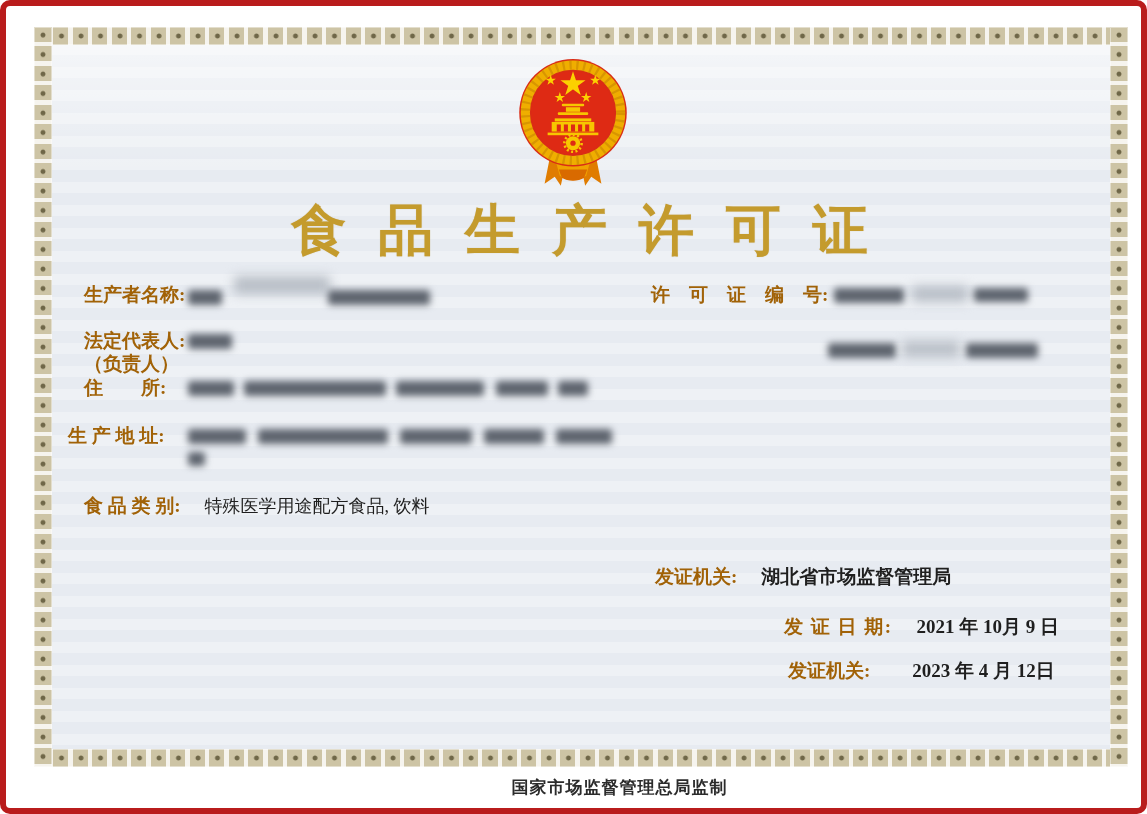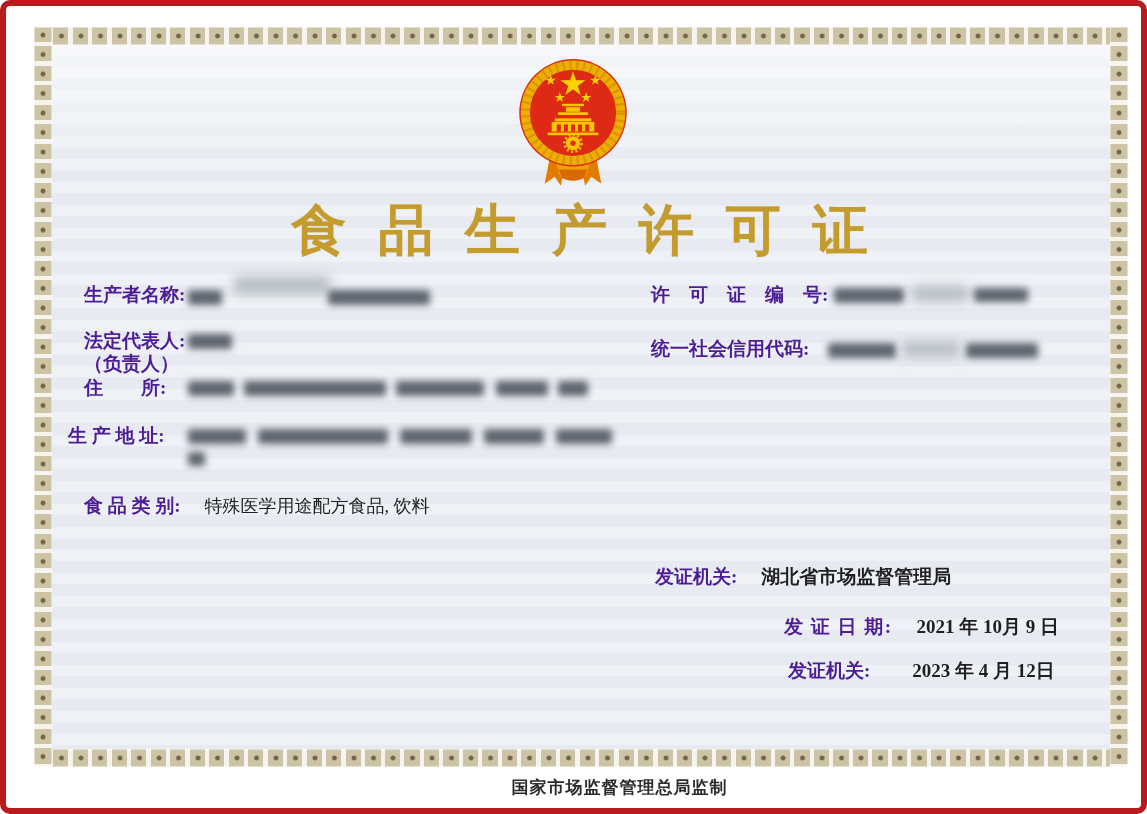--- a/index.html
+++ b/index.html
@@ -47,21 +47,21 @@
 
   .title {
     position:absolute; left:0; top:188px; width:1147px;
     text-align:center; font-size:55px; font-weight:bold;
     color:#c49b2d; letter-spacing:0.58em; text-indent:0.58em;
     text-shadow:0 0 1px rgba(160,120,20,0.35);
     white-space:nowrap;
   }
 
   .row { position:absolute; white-space:nowrap; color:#1c1c1c; }
-  .lab { font-weight:bold; font-size:19px; color:#4c1d95;margin-top:19px; }
+  .lab { font-weight:bold; font-size:19px; color:#a16207;margin-top:19px; }
   .lab.sp { letter-spacing:1.5px; }
   .val { font-size:19px; color:#1f1f1f;padding-left:20px; }
   .val.bold { font-weight:bold; }
 
   .blob { position:absolute; background:#5e646e; border-radius:3px; filter:blur(3.5px); }
   .blob.light { background:#b9bfc7; filter:blur(5.5px); }
 
   .footer {
     position:absolute; left:0; top:770px; width:1147px;
     text-align:center; font-size:17px; font-weight:bold; color:#2b2b2b;
@@ -164,23 +164,20 @@
     <span class="val" style="font-size:18px">特殊医学用途配方食品, 饮料</span>
   </div>
 
   <div class="row" style="left:645px; top:276px">
     <span class="lab">许　可　证　编　号:</span>
   </div>
   <div class="blob" style="left:828px; top:282px; width:70px; height:15px"></div>
   <div class="blob light" style="left:906px; top:280px; width:56px; height:16px"></div>
   <div class="blob" style="left:968px; top:282px; width:54px; height:14px"></div>
 
-  <div class="row" style="left:645px; top:330px">
-    <span class="lab">统一社会信用代码:</span>
-  </div>
   <div class="blob" style="left:822px; top:337px; width:68px; height:15px"></div>
   <div class="blob light" style="left:896px; top:335px; width:58px; height:16px"></div>
   <div class="blob" style="left:960px; top:337px; width:72px; height:15px"></div>
 
   <div class="row" style="left:649px; top:558px">
     <span class="lab">发证机关:</span>
     <span class="val bold">湖北省市场监督管理局</span>
   </div>
 
   <div class="row" style="left:778px; top:608px">

